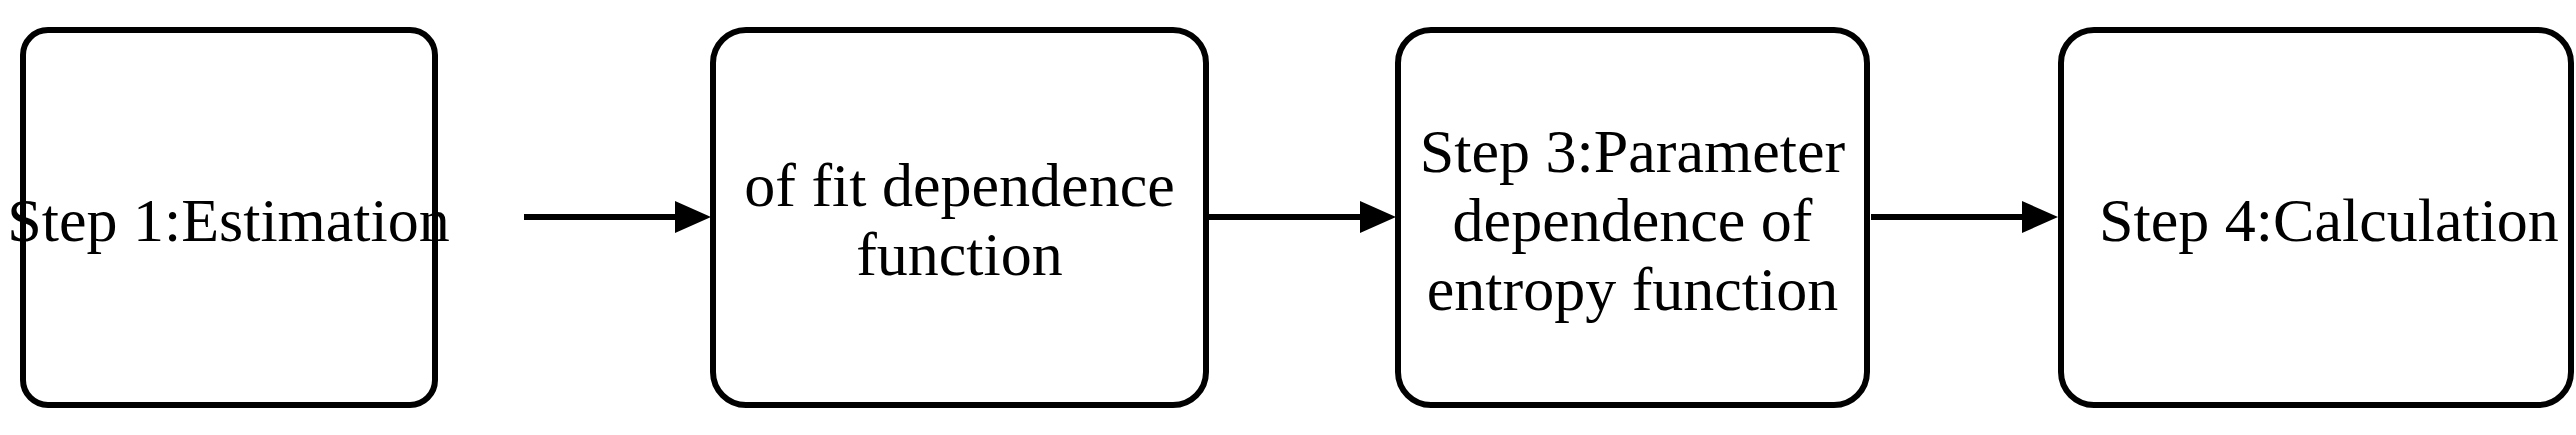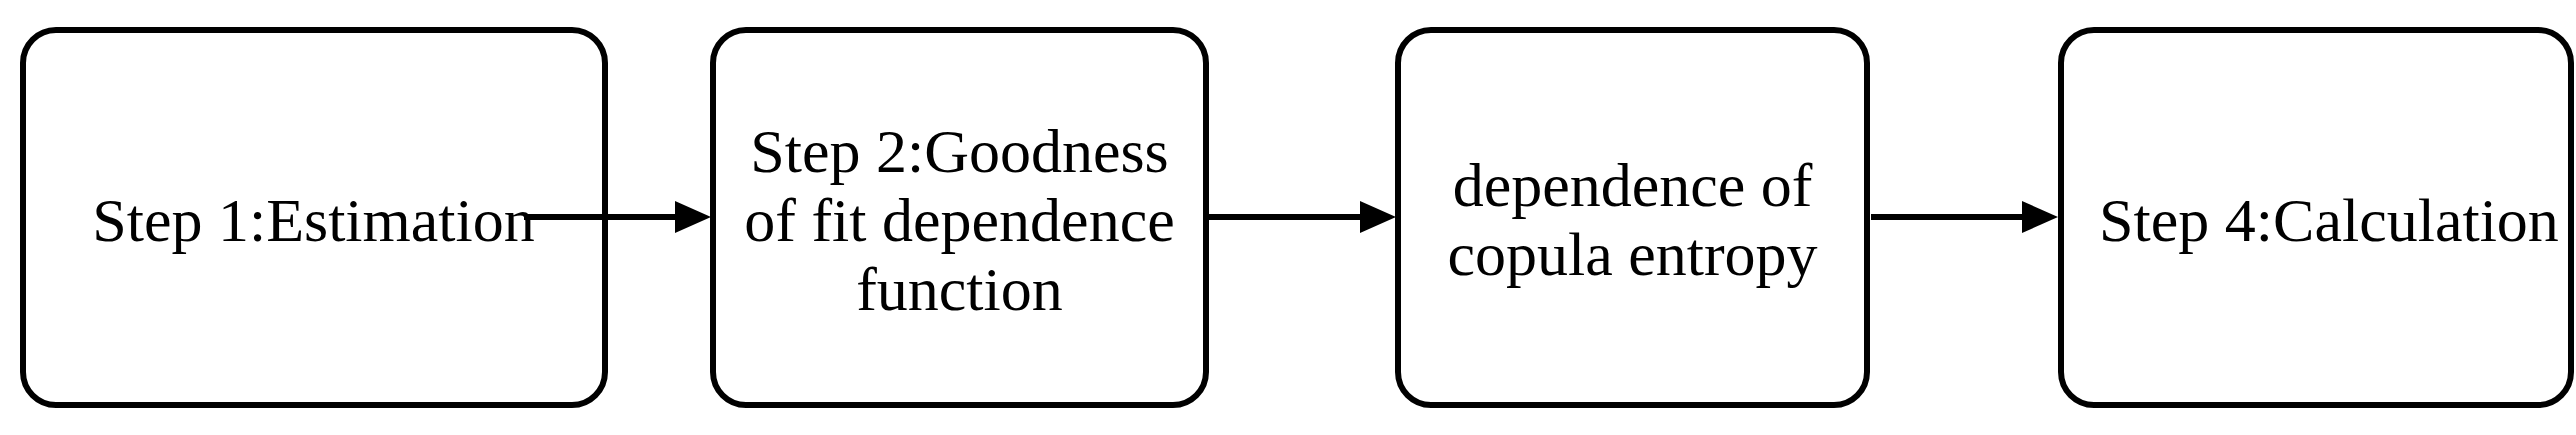--- a/index.html
+++ b/index.html
@@ -51,21 +51,21 @@
   .arrow-head {
     position: absolute;
     left: 151px;
     top: 0;
     width: 0;
     height: 0;
     border-top: 16px solid transparent;
     border-bottom: 16px solid transparent;
     border-left: 36px solid var(--arrow, #000000);
   }
-  .box-1 { left: 19.5px;   width: 588px; }
+  .box-1 { left: 19.5px;   width: 418px; border-radius: 28px; }
   .box-2 { left: 710px;  width: 499px; }
   .box-3 { left: 1395px; width: 475px; }
   .box-4 { left: 2058px; width: 516px; padding-left: 26px; }
   .arrow-1 { left: 524px; }
   .arrow-2 { left: 1209px; }
   .arrow-3 { left: 1871px; }
 </style>
 </head>
 <body>
 
@@ -77,35 +77,35 @@
     </div>
   </div>
 
   <div class="flow-arrow arrow-1">
     <div class="arrow-shaft"></div>
     <div class="arrow-head"></div>
   </div>
 
   <div class="flow-box box-2">
     <div class="box-lines">
-      <span class="box-line">Step 2:Goodness</span>
       <span class="box-line">of fit dependence</span>
       <span class="box-line">function</span>
     </div>
   </div>
 
   <div class="flow-arrow arrow-2">
     <div class="arrow-shaft"></div>
     <div class="arrow-head"></div>
   </div>
 
   <div class="flow-box box-3">
     <div class="box-lines">
+      <span class="box-line">Step 3:Parameter</span>
       <span class="box-line">dependence of</span>
-      <span class="box-line">copula entropy</span>
+      <span class="box-line">entropy function</span>
     </div>
   </div>
 
   <div class="flow-arrow arrow-3">
     <div class="arrow-shaft"></div>
     <div class="arrow-head"></div>
   </div>
 
   <div class="flow-box box-4">
     <div class="box-lines">

